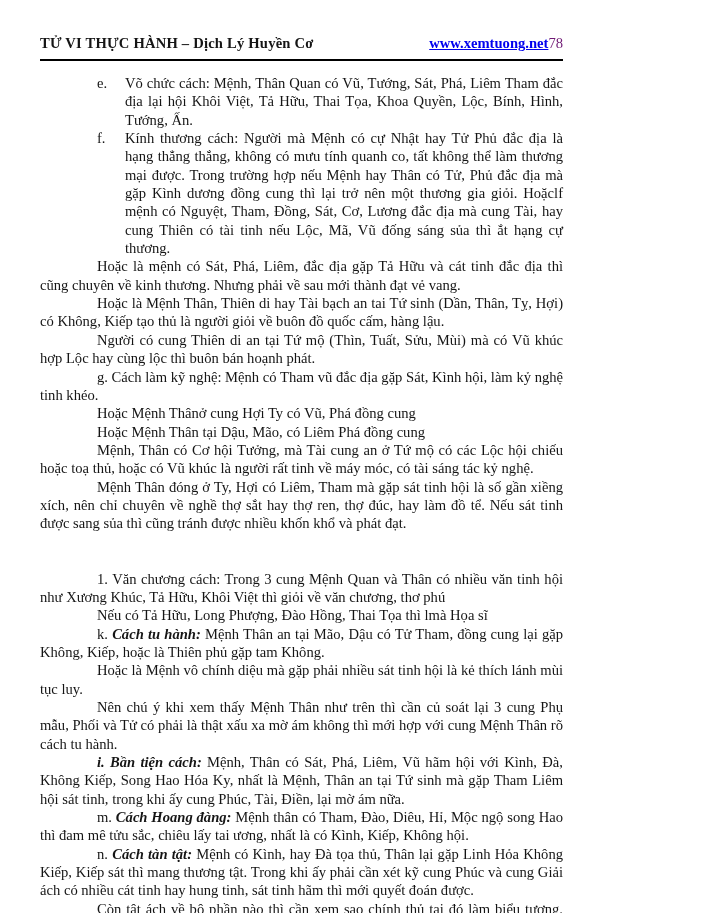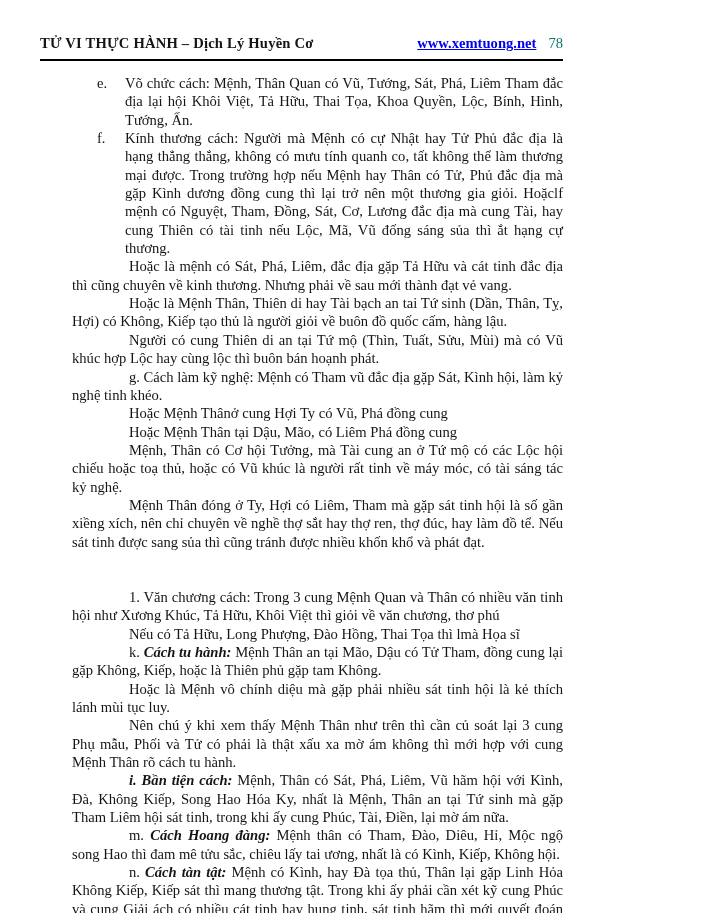--- a/index.html
+++ b/index.html
@@ -21,27 +21,27 @@
     display: flex;
     justify-content: space-between;
     align-items: baseline;
     font-size: 14.6px;
     line-height: 18px;
   }
   .header-title {
     font-weight: bold;
     letter-spacing: 0.2px;
   }
-  .header-right { display: flex; align-items: flex-end; gap: 12px; }
+  .header-right { display: flex; align-items: flex-end; }
   .header-link {
     font-weight: bold;
     text-decoration: underline;
     cursor: pointer;
   }
-  .page-number { color: #0f766e; }
+  .page-number { color: #701a75; }
   .header-rule {
     height: 2px;
     background: #000000;
     margin-top: 7px;
     margin-bottom: 13px;
   }
   .body-text p {
     margin: 0;
     text-align: justify;
     font-size: 14.6px;
@@ -49,21 +49,21 @@
   }
   .body-text p.hang {
     margin-left: 85px;
     text-indent: -28px;
   }
   .body-text p.hang .marker {
     display: inline-block;
     width: 28px;
     text-indent: 0;
   }
-  .body-text p.indent { text-indent: 57px; margin-left: 32px; }
+  .body-text p.indent { text-indent: 57px; }
   .body-text p.gap-top { margin-top: 37px; }
   .body-text .b { font-weight: bold; font-style: italic; }
 </style>
 </head>
 <body style="background: rgb(255, 255, 255); color: rgb(21, 21, 21);">
 
 <div class="page">
   <div class="header-row">
     <span class="header-title">TỬ VI THỰC HÀNH – Dịch Lý Huyền Cơ</span>
     <span class="header-right">

